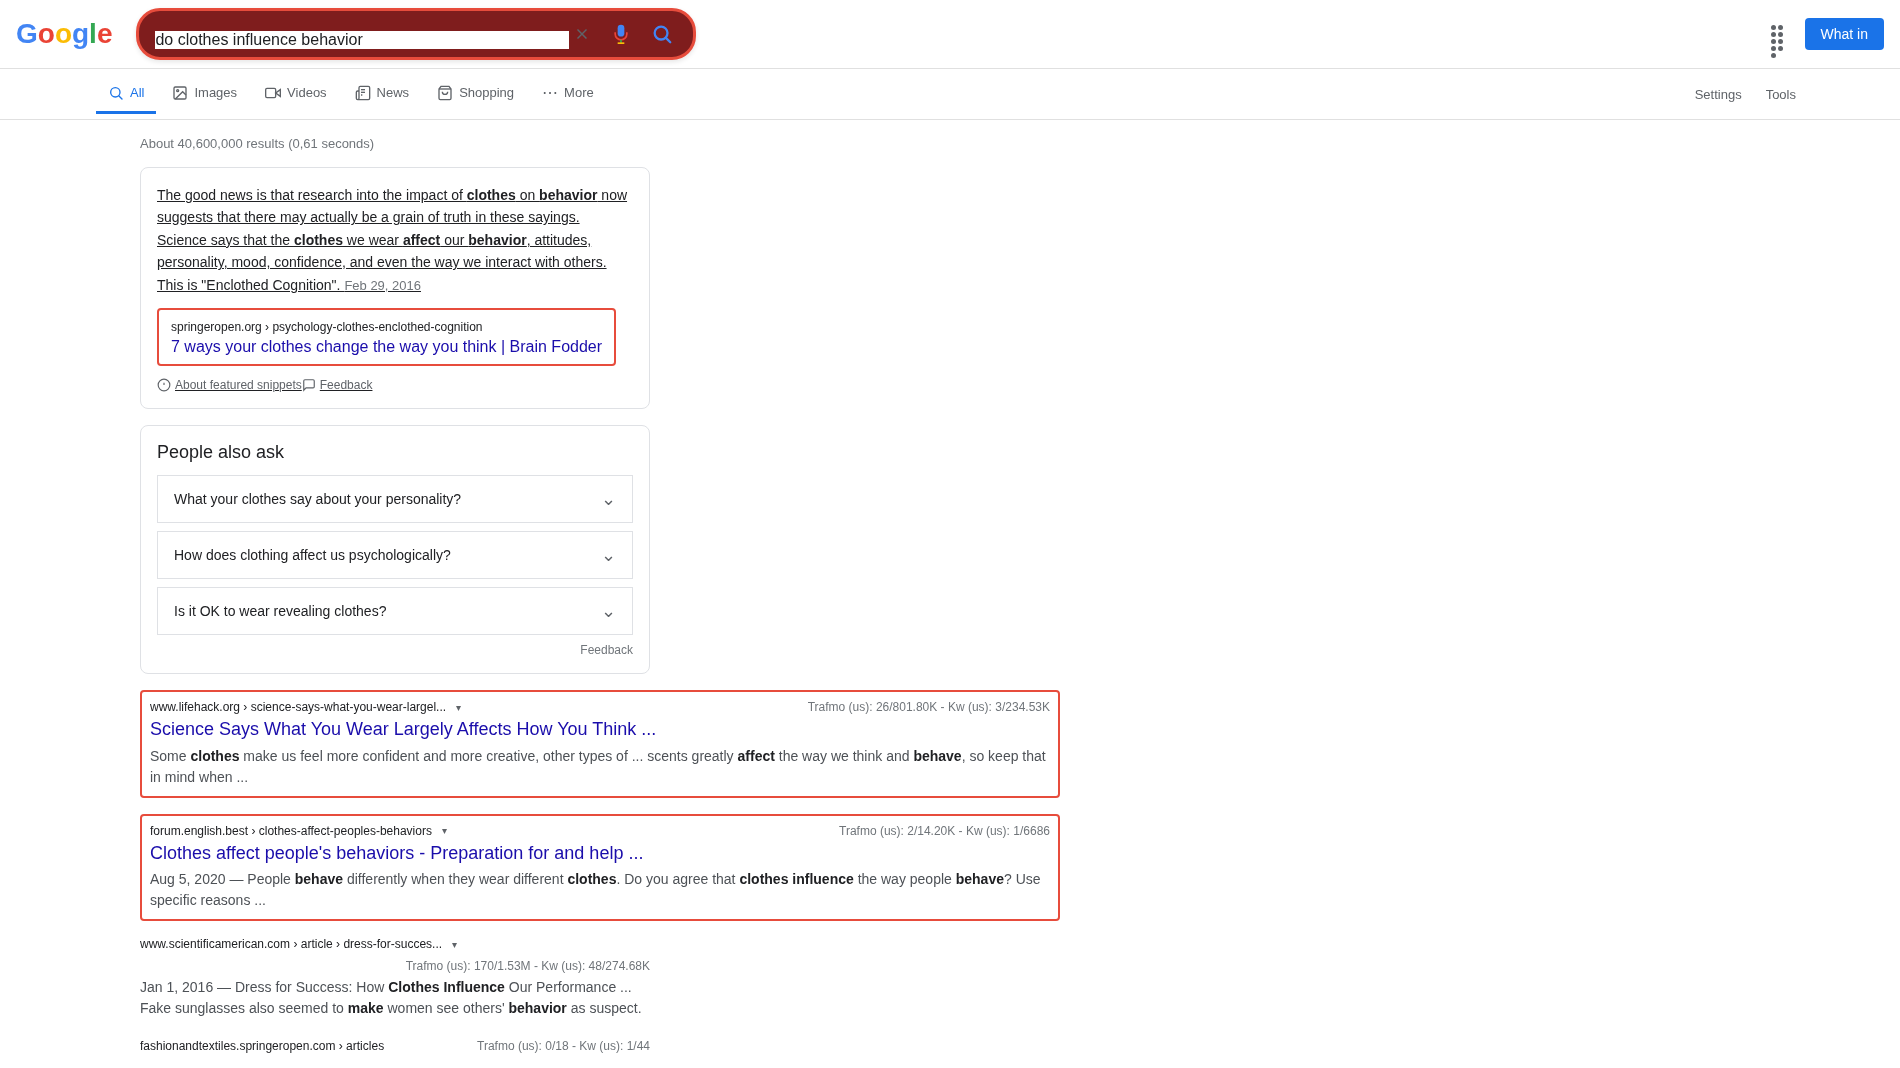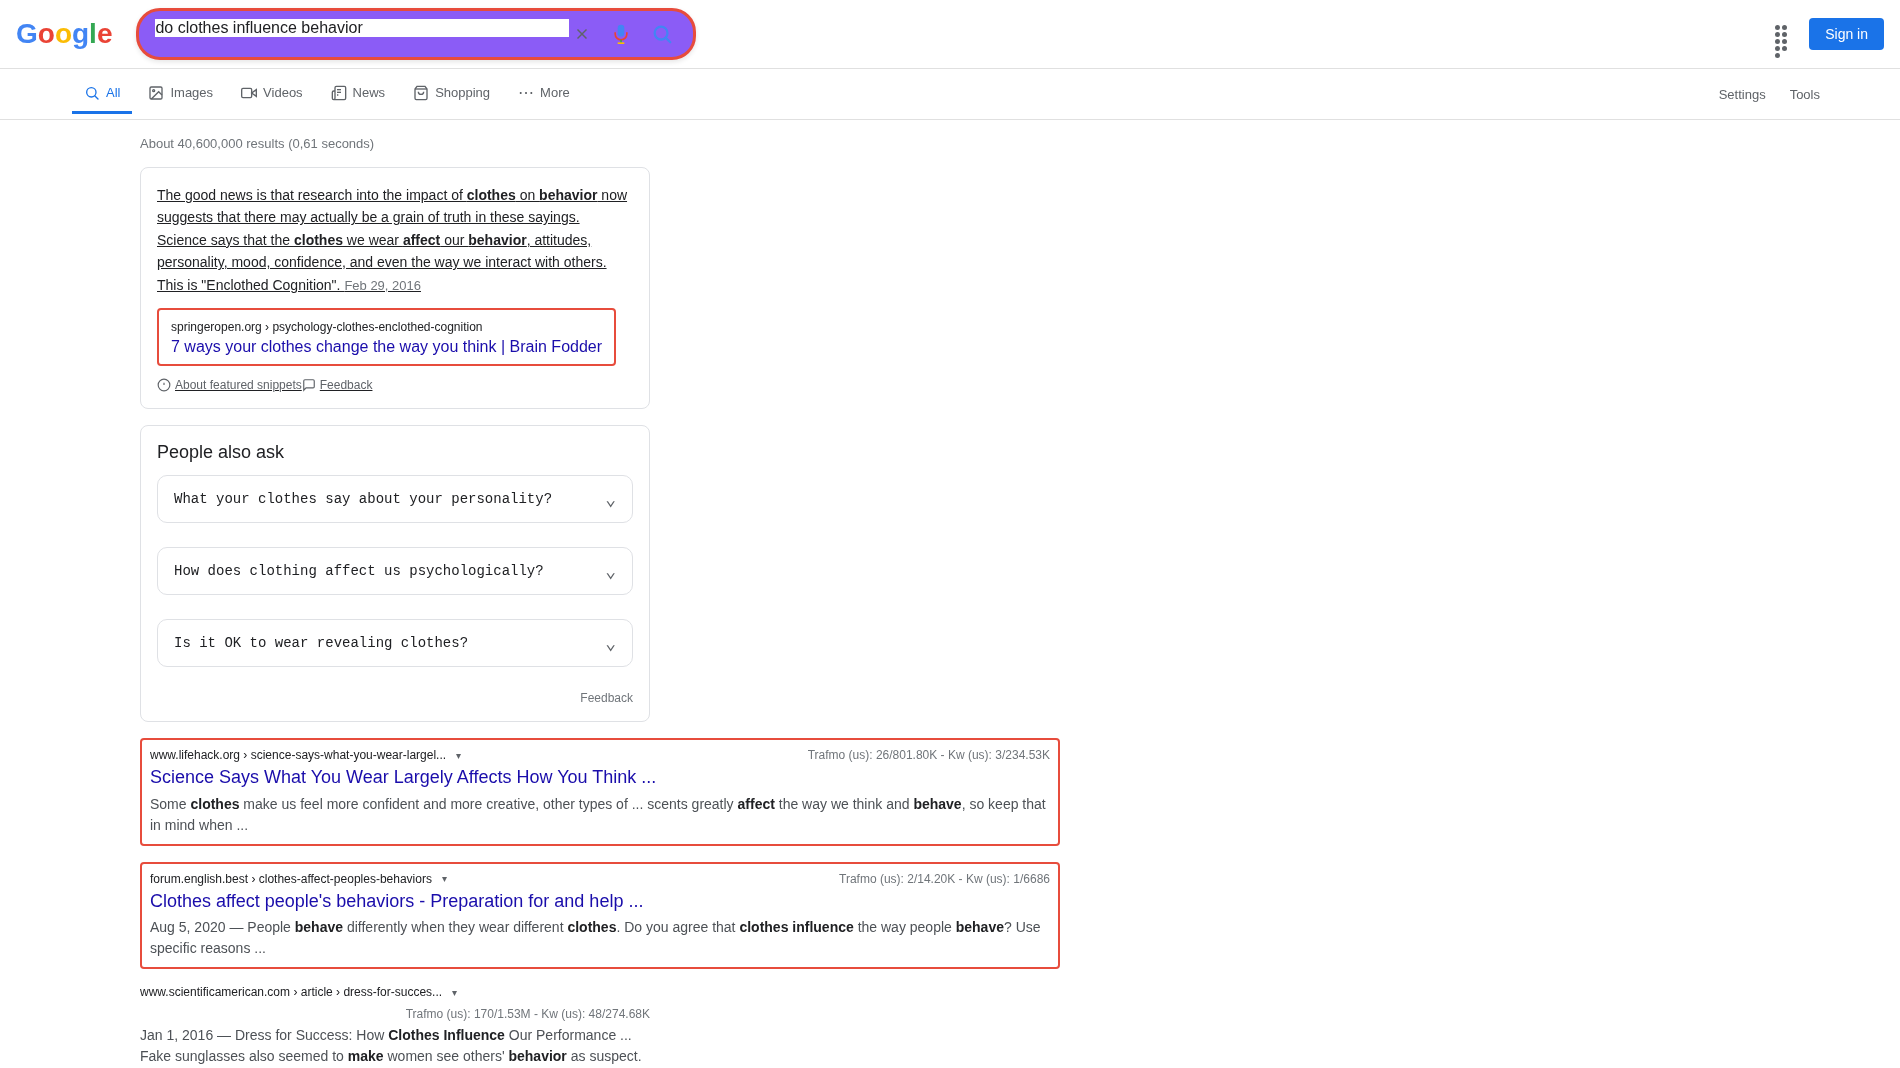--- a/index.html
+++ b/index.html
@@ -9,32 +9,32 @@
     .header { display: flex; align-items: center; padding: 8px 16px; border-bottom: 1px solid #e0e0e0; gap: 16px; }
     .logo { display: flex; align-items: center; margin-right: 8px; }
     .logo-text { font-size: 28px; font-weight: bold; }
     .logo-g { color: #4285F4; }
     .logo-o1 { color: #EA4335; }
     .logo-o2 { color: #FBBC05; }
     .logo-g2 { color: #4285F4; }
     .logo-l { color: #34A853; }
     .logo-e { color: #EA4335; }
 
-    .search-bar-wrapper { display: flex; align-items: flex-start; border: 3px solid #e74c3c; border-radius: 24px; padding: 8px 16px; width: 560px; background: #8b5cf6; box-shadow: 0 2px 5px rgba(0,0,0,0.1); }
+    .search-bar-wrapper { display: flex; align-items: flex-end; border: 3px solid #e74c3c; border-radius: 24px; padding: 8px 16px; width: 560px; background: #7f1d1d; box-shadow: 0 2px 5px rgba(0,0,0,0.1); }
     .search-input { flex: 1; border: none; outline: none; font-size: 16px; color: #202124; }
     .search-icons { display: flex; align-items: center; gap: 12px; }
     .icon-btn { background: none; border: none; cursor: pointer; display: flex; align-items: center; justify-content: center; padding: 4px; }
 
     .header-right { margin-left: auto; display: flex; align-items: center; gap: 16px; }
     .sign-in-btn { background: #1a73e8; color: #fff; border: none; border-radius: 4px; padding: 8px 16px; font-size: 14px; cursor: pointer; font-weight: 500; }
     .grid-icon { display: flex; flex-wrap: wrap; width: 18px; height: 18px; gap: 2px; cursor: pointer; }
     .grid-dot { width: 5px; height: 5px; background: #5f6368; border-radius: 50%; }
 
     
-    .nav-tabs { display: flex; align-items: center; padding: 4px 72px; border-bottom: 1px solid #e0e0e0; gap: 4px; }
+    .nav-tabs { display: flex; align-items: center; padding: 4px 96px; border-bottom: 1px solid #e0e0e0; gap: 4px; }
     .nav-tab { display: flex; align-items: center; gap: 6px; padding: 10px 12px; font-size: 13px; color: #5f6368; cursor: pointer; border-bottom: 3px solid transparent; text-decoration: none; }
     .nav-tab.active { color: #1a73e8; border-bottom: 3px solid #1a73e8; }
     .nav-tab svg { width: 16px; height: 16px; }
     .settings-tools { margin-left: auto; display: flex; gap: 8px; }
     .settings-link { font-size: 13px; color: #5f6368; cursor: pointer; padding: 10px 8px; }
 
     
     .main { padding: 8px 140px; max-width: 1200px; }
     .results-count { font-size: 13px; color: #70757a; margin: 8px 0 16px 0; }
 
@@ -45,21 +45,21 @@
     .snippet-date { color: #70757a; font-size: 13px; }
     .snippet-source { margin-top: 12px; border: 2px solid #e74c3c; border-radius: 4px; padding: 8px 12px; display: inline-block; }
     .snippet-source-url { font-size: 12px; color: #202124; }
     .snippet-source-title { color: #1a0dab; font-size: 16px; text-decoration: none; display: block; margin-top: 4px; }
     .snippet-footer { display: flex; align-items: center; gap: 0; margin-top: 12px; }
     .snippet-footer-link { display: flex; align-items: center; gap: 4px; font-size: 12px; color: #5f6368; cursor: pointer; }
 
     
     .paa-box { border: 1px solid #dfe1e5; border-radius: 8px; padding: 16px; margin-bottom: 16px; max-width: 510px; }
     .paa-title { font-size: 18px; font-weight: 400; margin-bottom: 12px; color: #202124; }
-    .paa-item { border: 1px solid #dfe1e5; border-radius: 10px; padding: 12px 16px; margin-bottom: 24px; display: flex; justify-content: space-between; align-items: center; cursor: pointer; font-family: Liberation Mono, monospace; }
+    .paa-item { border: 1px solid #dfe1e5; border-radius: 0; padding: 12px 16px; margin-bottom: 8px; display: flex; justify-content: space-between; align-items: center; cursor: pointer; }
     .paa-item:last-child { margin-bottom: 0; }
     .paa-item-text { font-size: 14px; color: #202124; }
     .paa-chevron { color: #5f6368; font-size: 18px; }
     .paa-feedback { text-align: right; font-size: 12px; color: #70757a; margin-top: 8px; cursor: pointer; }
 
     
     .search-result { max-width: 510px; margin-bottom: 20px; }
     .result-highlighted { border: 2px solid #e74c3c; border-radius: 4px; padding: 8px; margin-bottom: 16px; }
     .result-url-row { display: flex; align-items: center; gap: 8px; margin-bottom: 4px; flex-wrap: wrap; }
     .result-url { font-size: 12px; color: #202124; }
@@ -110,21 +110,21 @@
       <div class="grid-dot"></div>
         <div class="grid-dot"></div>
         <div class="grid-dot"></div>
       <div class="grid-dot"></div>
         <div class="grid-dot"></div>
         <div class="grid-dot"></div>
       <div class="grid-dot"></div>
         <div class="grid-dot"></div>
         <div class="grid-dot"></div>
     </div>
-    <button class="sign-in-btn">Sign in</button>
+    <button class="sign-in-btn">What in</button>
   </div>
 </div>
 
 <div class="nav-tabs">
   <a class="nav-tab active">
     <svg viewBox="0 0 24 24" fill="none" stroke="currentColor" stroke-width="2">
         <circle cx="11" cy="11" r="7"></circle>
         <line x1="16.5" y1="16.5" x2="21" y2="21" stroke-linecap="round"></line>
       </svg>
     <span>All</span>

